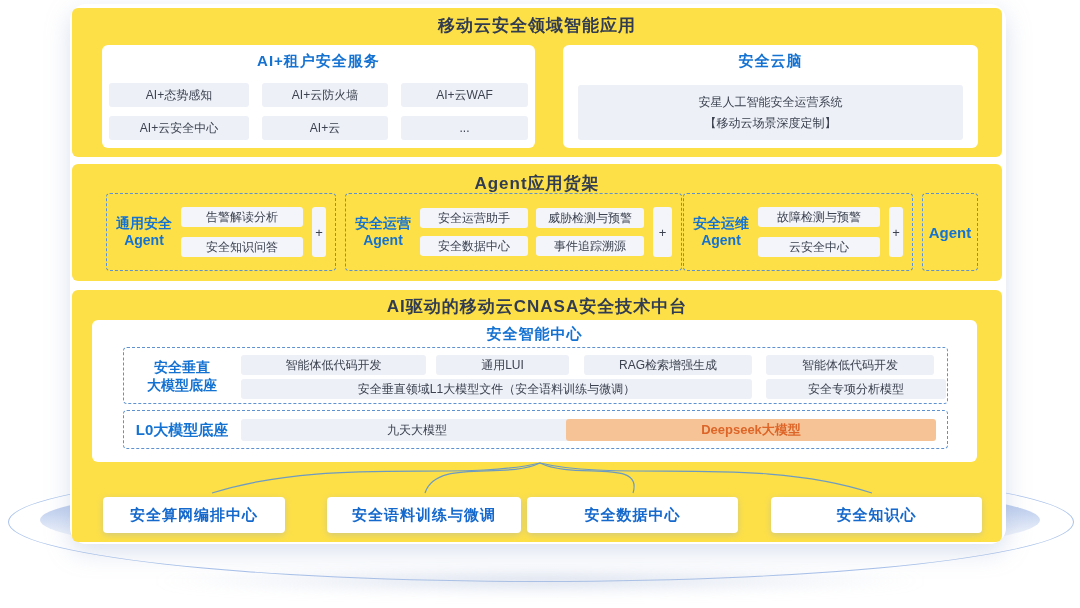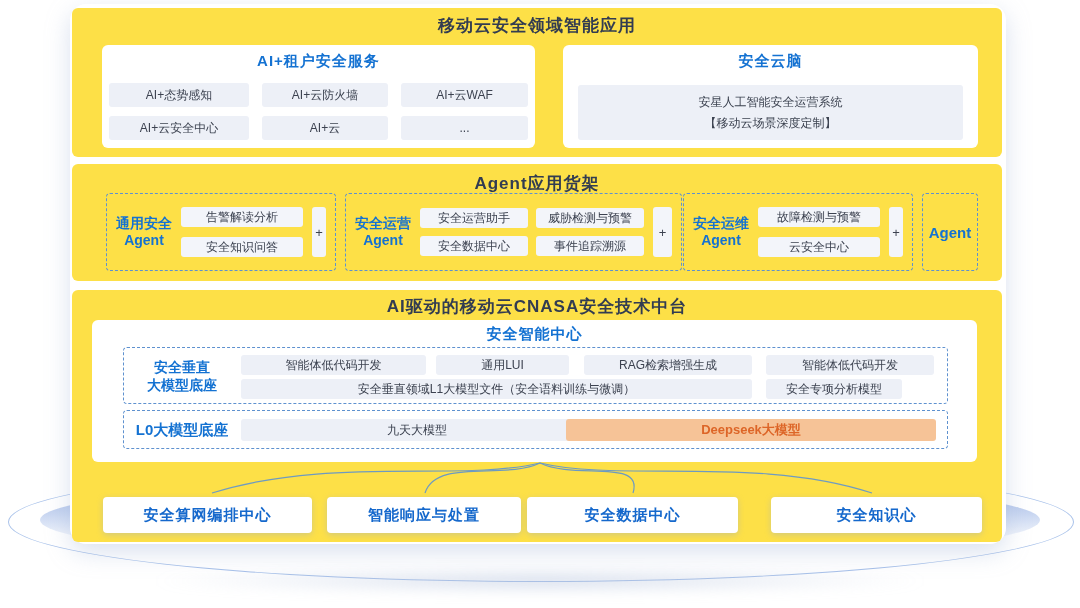--- a/index.html
+++ b/index.html
@@ -150,32 +150,32 @@
           <div>
             <div>安全垂直</div>
             <div>大模型底座</div>
           </div>
         </div>
         <div class="chip dm-chip" style="left:117px;top:7px;width:185px;">智能体低代码开发</div>
         <div class="chip dm-chip" style="left:312px;top:7px;width:133px;">通用LUI</div>
         <div class="chip dm-chip" style="left:460px;top:7px;width:168px;">RAG检索增强生成</div>
         <div class="chip dm-chip" style="left:642px;top:7px;width:168px;">智能体低代码开发</div>
         <div class="chip dm-chip" style="left:117px;top:31px;width:511px;">安全垂直领域L1大模型文件（安全语料训练与微调）</div>
-        <div class="chip dm-chip" style="left:642px;top:31px;width:136px;">安全专项分析模型</div>
+        <div class="chip dm-chip" style="left:642px;top:31px;width:180px;">安全专项分析模型</div>
       </div>
 
       <div class="dashed" style="left:31px;top:90px;width:825px;height:39px;">
         <div class="dm-label" style="font-size:15px;">L0大模型底座</div>
         <div class="chip dm-chip" style="left:117px;top:8px;width:352px;height:22px;">九天大模型</div>
         <div class="chip hl dm-chip" style="left:442px;top:8px;width:370px;height:22px;">Deepseek大模型</div>
       </div>
     </div>
 
-    <div class="center-box" style="left:31px;width:209px;">安全算网编排中心</div>
-    <div class="center-box" style="left:255px;width:194px;">智能响应与处置</div>
+    <div class="center-box" style="left:31px;width:182px;">安全算网编排中心</div>
+    <div class="center-box" style="left:255px;width:194px;">安全语料训练与微调</div>
     <div class="center-box" style="left:455px;width:211px;">安全数据中心</div>
     <div class="center-box" style="left:699px;width:211px;">安全知识心</div>
   </section>
 
   <svg class="curves" viewBox="0 0 1080 608" xmlns="http://www.w3.org/2000/svg">
     <g fill="none" stroke="#5e93cf" stroke-width="1.2" opacity="0.9">
       <path d="M540,463 C460,482 330,456 212,493"></path>
       <path d="M540,463 C505,480 436,458 425,493"></path>
       <path d="M540,463 C575,480 644,458 633,493"></path>
       <path d="M540,463 C620,482 760,456 872,493"></path>

